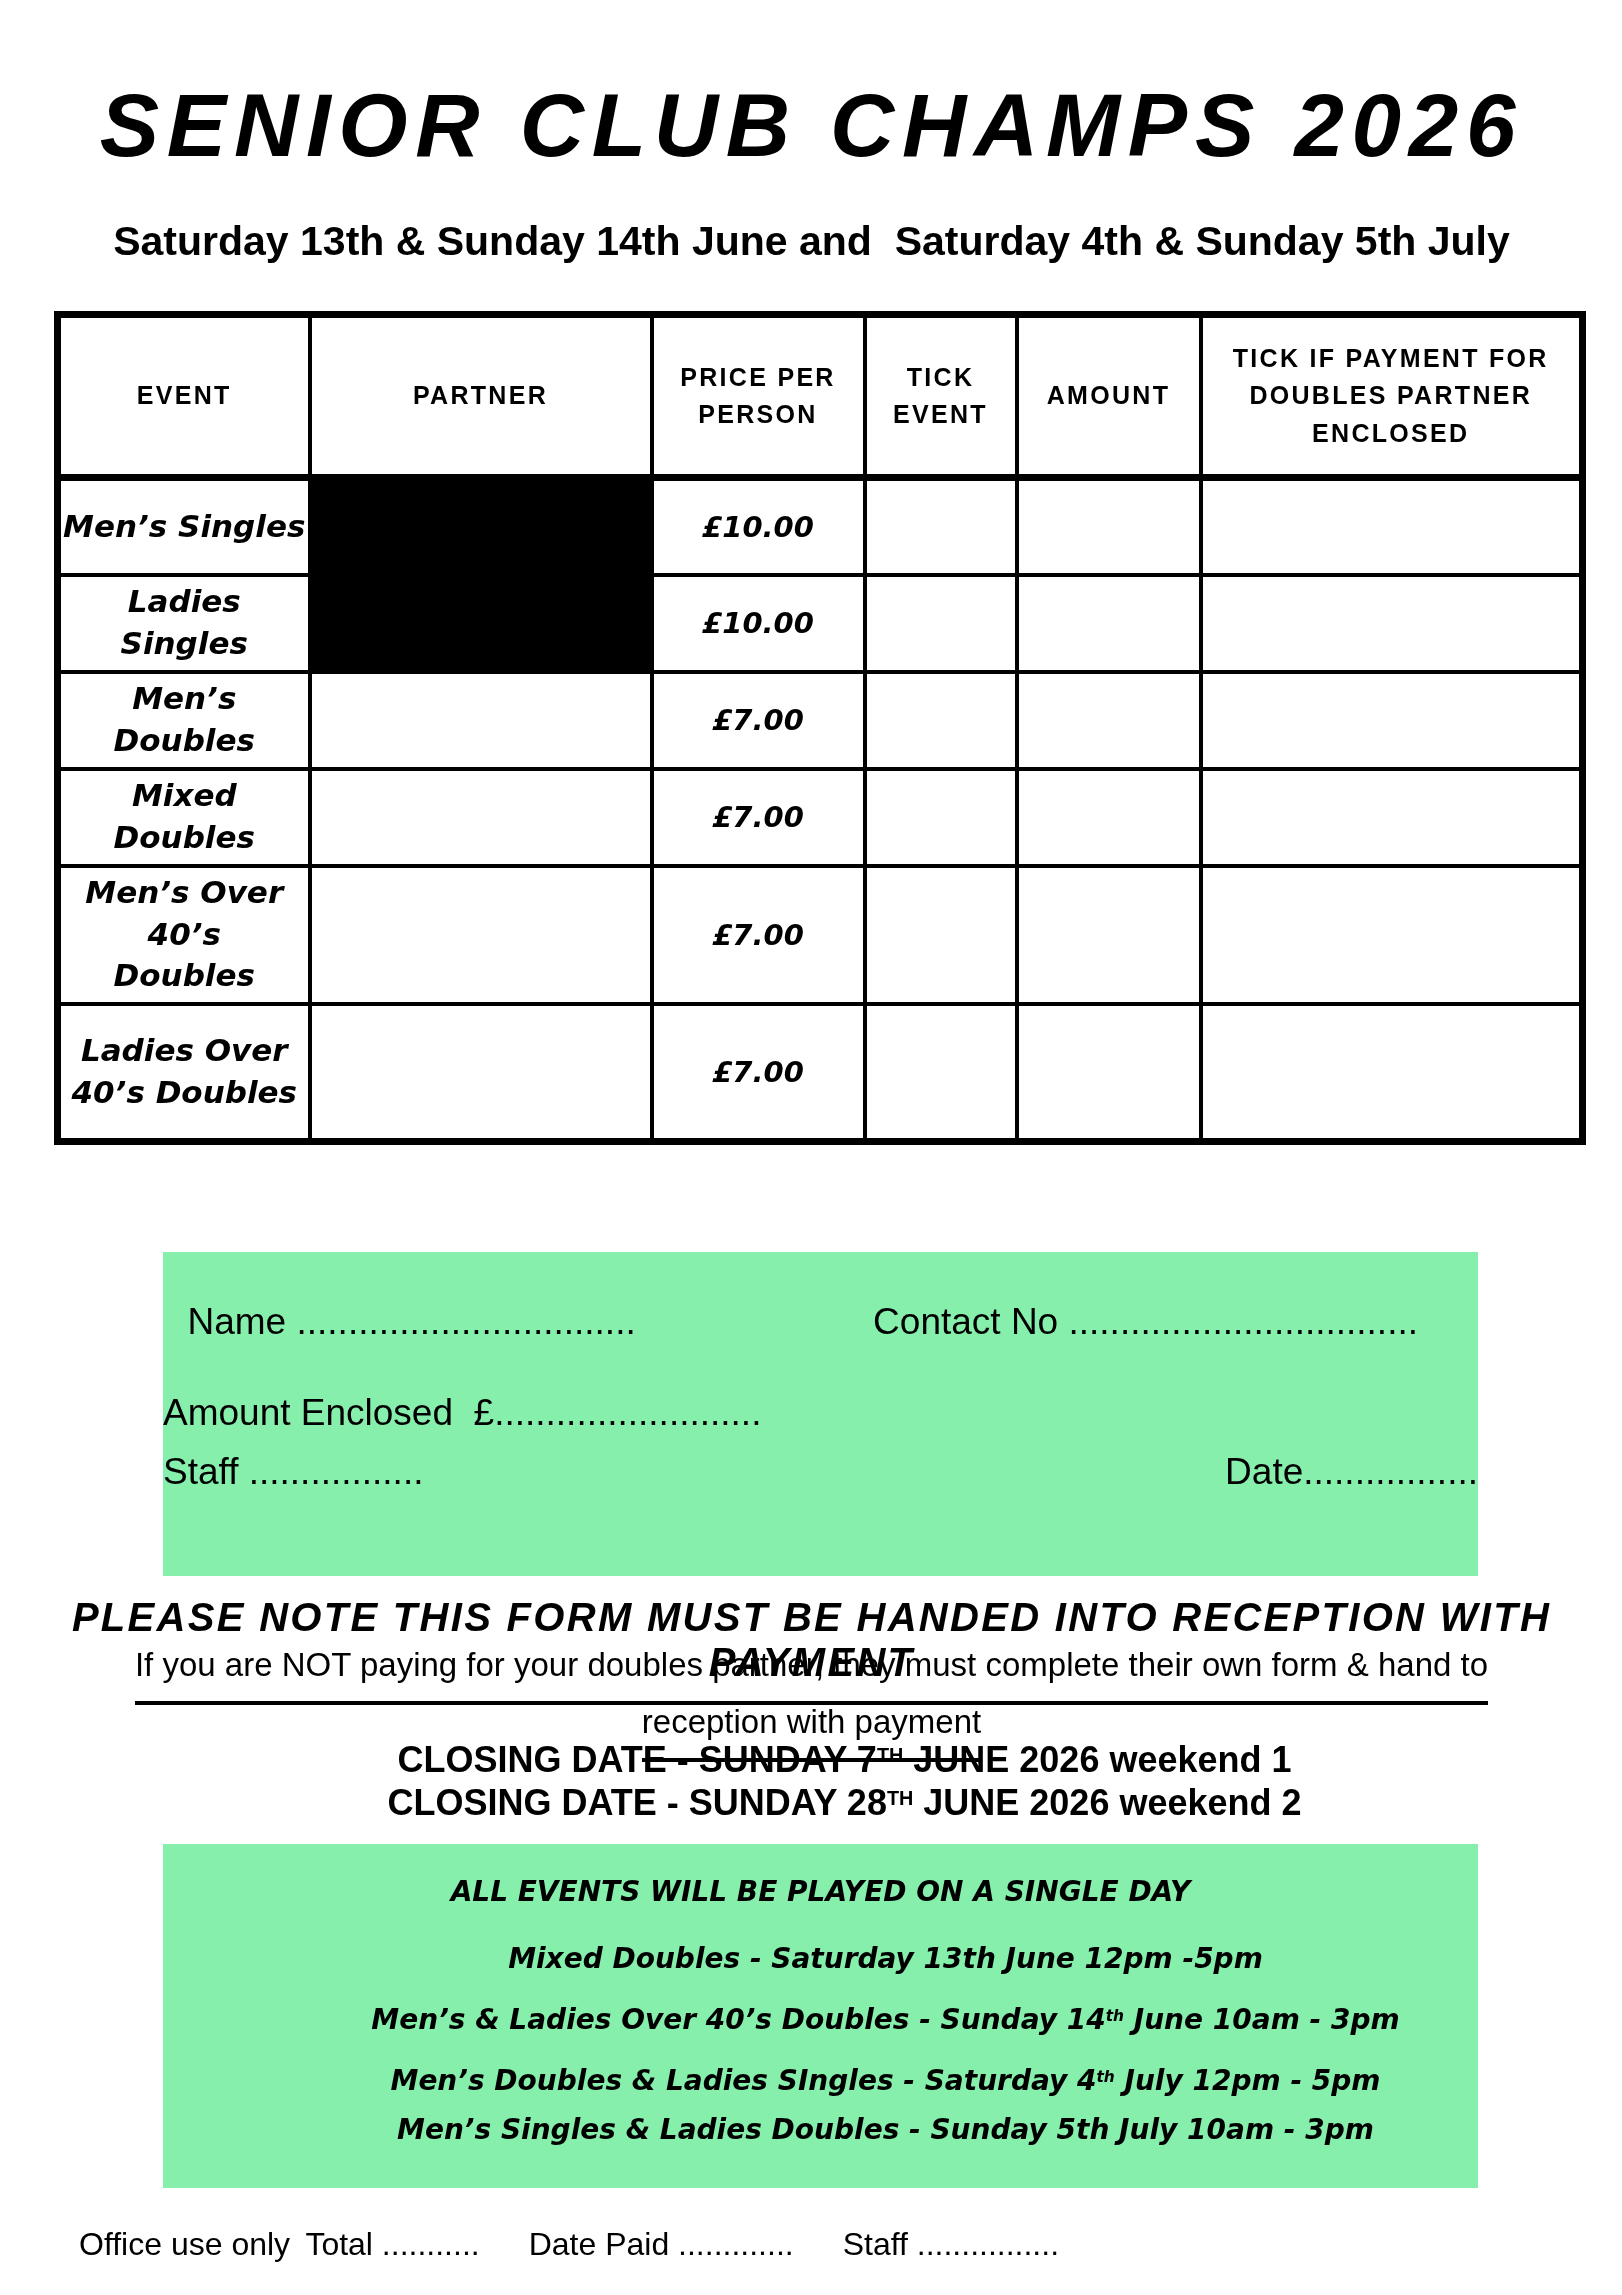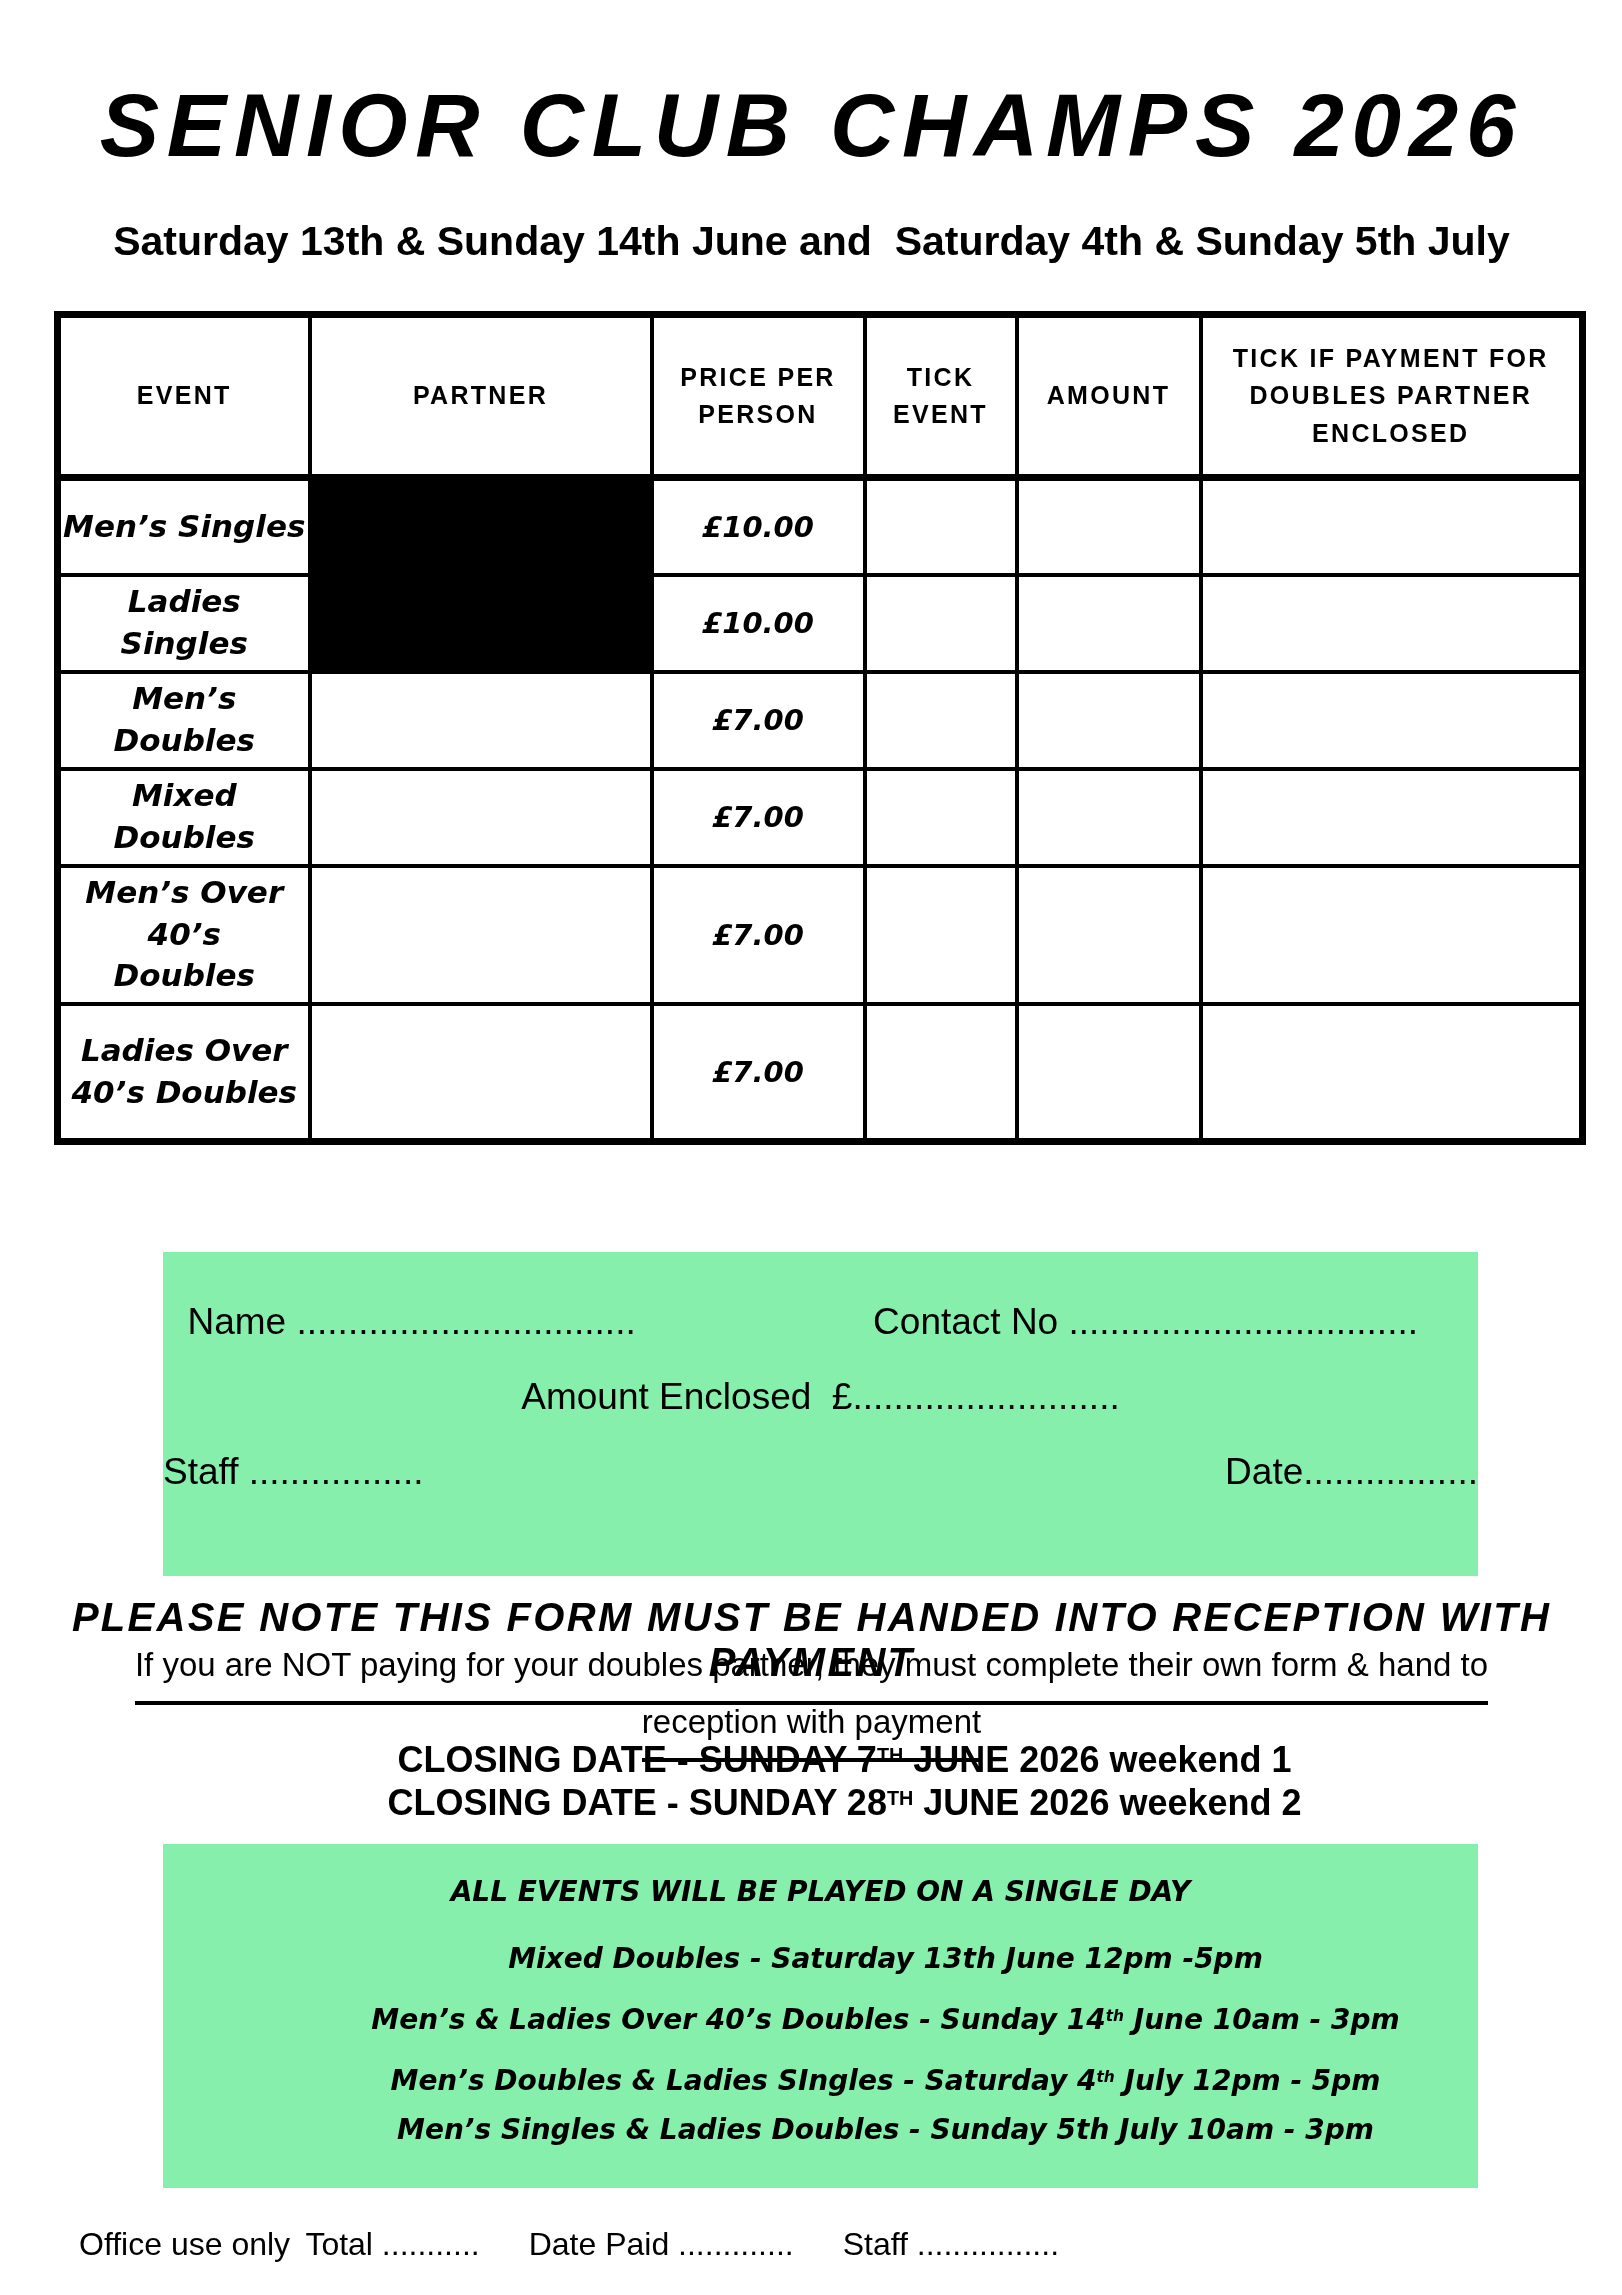--- a/index.html
+++ b/index.html
@@ -46,22 +46,22 @@
 
   .paybox {
     position:absolute; left:163px; top:1252px; width:1315px; height:324px;
     font-size:37px;
   }
   .paybox .prow1 {
     position:absolute; top:49px; left:24.5px; right:60px;
     display:flex; justify-content:space-between;
   }
   .paybox .prow2 {
-    position:absolute; top:124px; left:0; width:100%;
-    text-align:center; white-space:pre;
+    position:absolute; top:140px; left:0; width:100%;
+    text-align:left; white-space:pre;
   }
   .paybox .prow3 {
     position:absolute; top:199px; left:0; width:100%;
     display:flex; justify-content:space-between; gap:24px; white-space:pre;
   }
 
   .note-heading {
     position:absolute; top:1595px; left:0; width:100%; text-align:center;
     font-size:40px; font-weight:bold; font-style:italic; letter-spacing:2.3px;
   }

